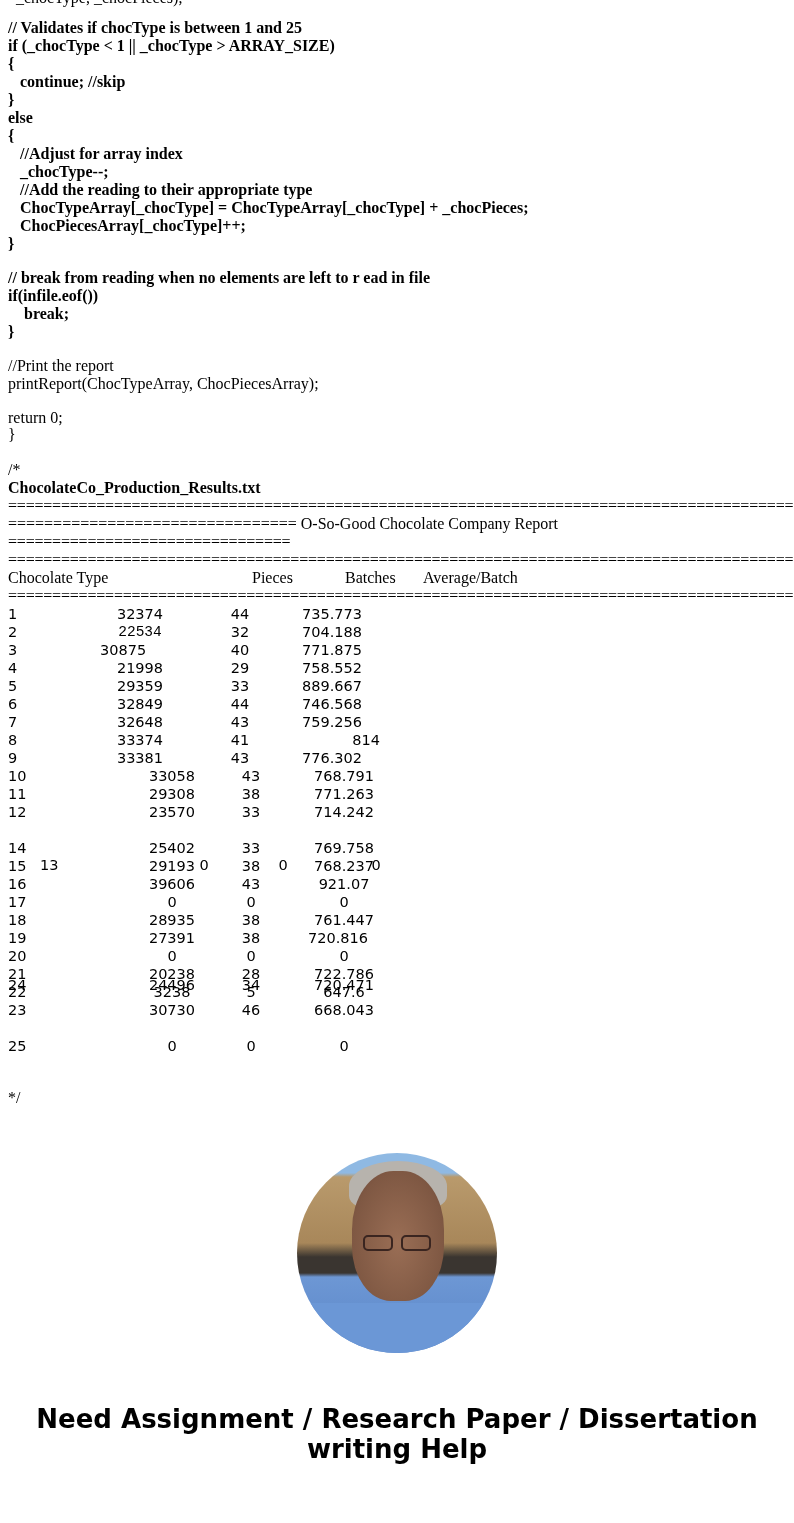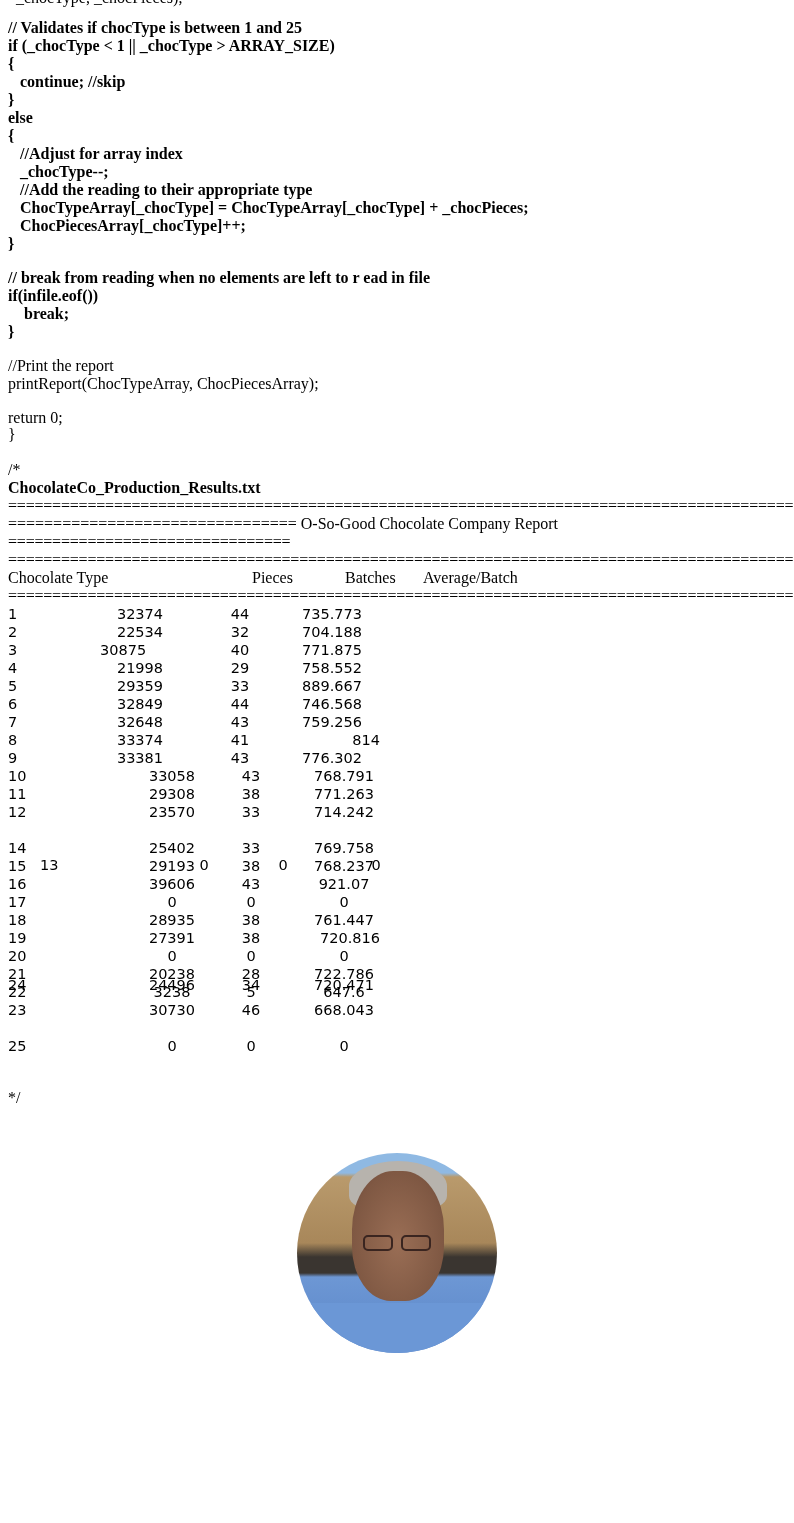--- a/index.html
+++ b/index.html
@@ -87,21 +87,21 @@
 
   <div id="rows">
       <div class="row" style="top: 605px; width: 786px;">
         <span style="left: 0px;">1</span>
         <span style="left: 92px; width: 80px; text-align: center;">32374</span>
         <span style="left: 192px; width: 80px; text-align: center;">44</span>
         <span style="left: 284px; width: 80px; text-align: center;">735.773</span>
       </div>
       <div class="row" style="top: 623px; width: 786px;">
         <span style="left: 0px;">2</span>
-        <span style="left: 92px; width: 80px; text-align: center;">22534</span>
+        <span style="left: 92px; width: 80px; text-align: center; font-family: Liberation Mono, monospace;">22534</span>
         <span style="left: 192px; width: 80px; text-align: center;">32</span>
         <span style="left: 284px; width: 80px; text-align: center;">704.188</span>
       </div>
       <div class="row" style="top: 641px; width: 786px;">
         <span style="left: 0px;">3</span>
         <span style="left: 92px; width: 80px; ">30875</span>
         <span style="left: 192px; width: 80px; text-align: center;">40</span>
         <span style="left: 284px; width: 80px; text-align: center;">771.875</span>
       </div>
       <div class="row" style="top: 659px; width: 786px;">
@@ -191,21 +191,21 @@
       <div class="row" style="top: 911px; width: 786px;">
         <span style="left: 0px;">18</span>
         <span style="left: 124px; width: 80px; text-align: center;">28935</span>
         <span style="left: 203px; width: 80px; text-align: center;">38</span>
         <span style="left: 296px; width: 80px; text-align: center;">761.447</span>
       </div>
       <div class="row" style="top: 929px; width: 786px;">
         <span style="left: 0px;">19</span>
         <span style="left: 124px; width: 80px; text-align: center;">27391</span>
         <span style="left: 203px; width: 80px; text-align: center;">38</span>
-        <span style="left: 312px; width: 80px; text-align: left;">720.816</span>
+        <span style="left: 280px; width: 80px; text-align: right;">720.816</span>
       </div>
       <div class="row" style="top: 947px; width: 786px;">
         <span style="left: 0px;">20</span>
         <span style="left: 124px; width: 80px; text-align: center;">0</span>
         <span style="left: 203px; width: 80px; text-align: center;">0</span>
         <span style="left: 296px; width: 80px; text-align: center;">0</span>
       </div>
       <div class="row" style="top: 965px; width: 786px;">
         <span style="left: 0px;">21</span>
         <span style="left: 124px; width: 80px; text-align: center;">20238</span>
@@ -245,13 +245,15 @@
   <div class="hair"></div>
   <div class="face"></div>
   <div class="glasses">
       <i style="left:0"></i>
       <i style="left:38px"></i>
     </div>
   <div class="shirt"></div>
 </div>
 
 <div class="footer">
+  <div>Need Assignment / Research Paper / Dissertation</div>
+  <div>writing Help</div>
 </div>
 
 </body></html>

